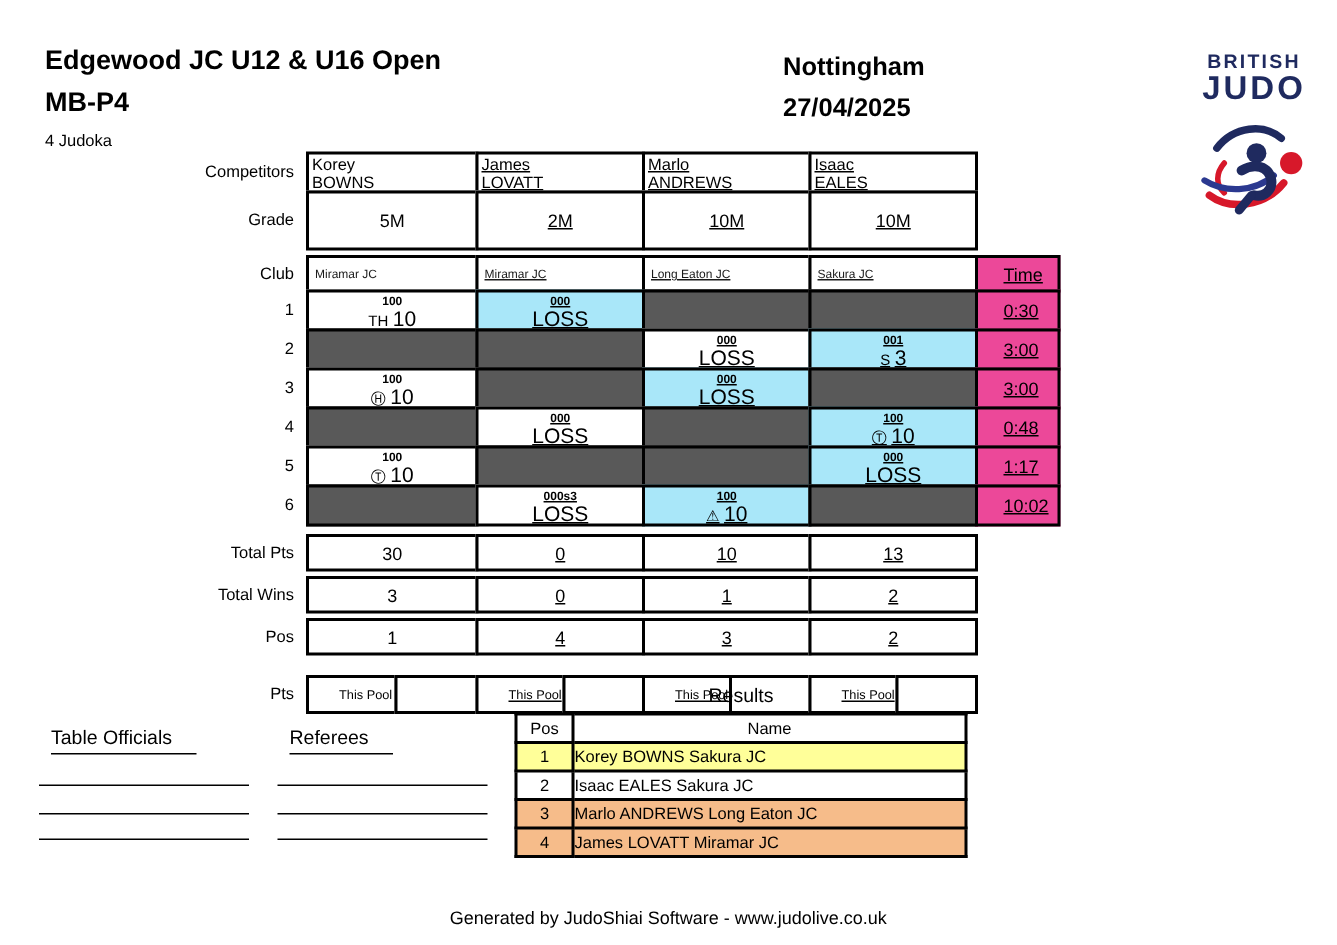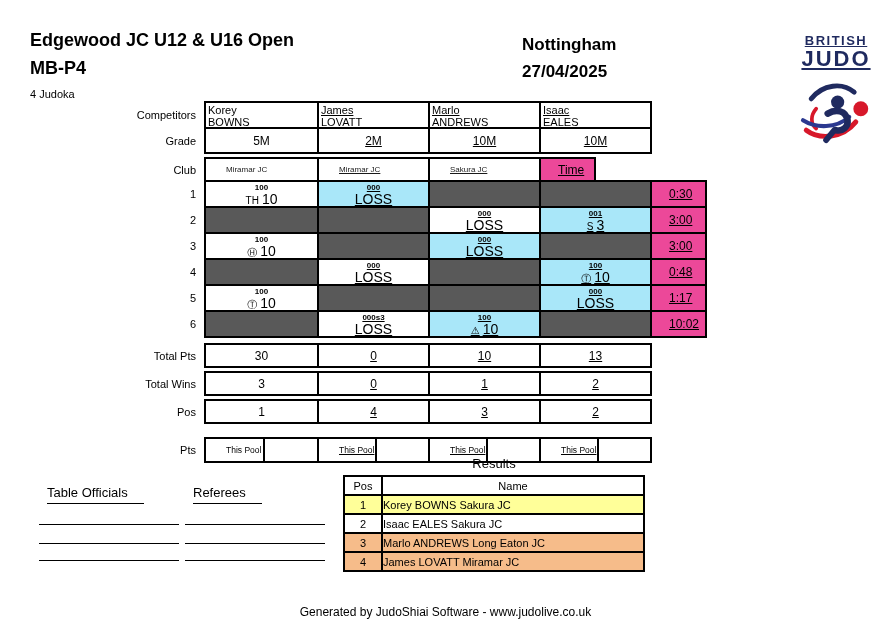--- a/index.html
+++ b/index.html
@@ -17,41 +17,41 @@
     font-family:"Liberation Sans", sans-serif; overflow:hidden;
   }
   
   .title-block{position:absolute;left:30px;top:28px;}
   .event-title{font-size:18px;font-weight:bold;line-height:24px;}
   .category{font-size:18px;font-weight:bold;line-height:24px;margin-top:4px;}
   .judoka-count{font-size:11px;margin-top:8px;}
   .venue-block{position:absolute;left:522px;top:33px;}
   .venue{font-size:17px;font-weight:600;line-height:24px;}
   .date{font-size:17px;font-weight:600;line-height:24px;margin-top:3px;}
-  .logo{position:absolute;left:790px;top:34px;width:92px;text-align:center;color:var(--logo-navy);text-decoration:underline;}
+  .logo{position:absolute;left:790px;top:34px;width:92px;text-align:center;color:var(--logo-navy);}
   .logo-line1{font-size:13px;font-weight:bold;letter-spacing:1.5px;line-height:14px;}
   .logo-line2{font-size:22px;font-weight:bold;letter-spacing:2px;line-height:22px;}
   .logo svg{margin-top:4px;}
   
   .pool{position:absolute;left:142px;top:101px;}
   .grid-row{display:flex;}
   .lbl{width:62px;display:flex;align-items:center;justify-content:flex-end;
        padding-right:8px;font-size:11px;}
   .cell{border:2px solid #000;background:#fff;display:flex;align-items:center;
         justify-content:center;}
   .cell + .cell{margin-left:-2px;text-decoration:underline;}
   .c1{width:115px;} .c2{width:113px;} .c3{width:113px;} .c4{width:113px;}
   .ct{width:57px;}
   .row-competitors{height:28px;}
   .row-competitors .cell{flex-direction:column;align-items:flex-start;
        justify-content:flex-start;padding:1px 2px;font-size:11px;line-height:12px;}
-  .row-grade{height:27px;margin-top:-2px;}
+  .row-grade{height:40px;margin-top:-2px;}
   .row-grade .cell{font-size:12px;}
   .row-club{height:25px;margin-top:3px;}
-  .row-club .club-cell{justify-content:flex-start;padding-left:20px;font-size:8px;color:#1a1a1a;}
+  .row-club .club-cell{justify-content:flex-start;padding-left:4px;font-size:8px;color:#1a1a1a;}
   .time-cell{justify-content:flex-start;padding-left:17px;font-size:12px;background:#ec4899;}
   .row-match{height:28px;margin-top:-2px;}
   .match-cell{flex-direction:column;justify-content:flex-start;padding-top:1px;}
   .match-cell .score{font-size:8px;line-height:9px;font-weight:bold;}
   .match-cell .main{display:flex;align-items:baseline;gap:3px;font-size:14px;line-height:15px;}
   .match-cell .sym{font-size:10px;}
   .match-cell .val{font-size:14px;}
   .blocked{background:var(--blocked-gray);}
   .bg-blue{background:var(--match-blue);}
   .row-totals{height:25px;}
@@ -70,21 +70,21 @@
   table.results-table th, table.results-table td{border:2px solid #000;height:19px;padding:0;}
   th.pos-col, td.pos-col{width:38px;text-align:center;font-weight:normal;}
   th.name-col{text-align:center;font-weight:normal;}
   td.name-col{text-align:left;padding-left:7px;}
   th{background:#fff;}
   .r-gold{background:var(--gold);}
   .r-white{background:#fff;}
   .r-bronze{background:var(--bronze);}
   
   .officials-group{position:absolute;top:483px;}
-  .og-left{left:39px;width:142px;}
+  .og-left{left:26px;width:142px;}
   .og-right{left:185px;width:142px;}
   .officials-label{display:inline-block;font-size:13px;margin-left:8px;
        border-bottom:1.5px solid #000;padding:0 16px 3px 0;}
   .sig-line{height:0;border-bottom:1.6px solid #000;width:140px;}
   .sl1{margin-top:20px;} .sl2{margin-top:18px;} .sl3{margin-top:16px;}
   
   .footer{position:absolute;left:0;right:0;top:605px;text-align:center;font-size:12px;}
 </style>
 </head>
 <body>
@@ -140,20 +140,21 @@
     <div class="cell c1">5M</div>
     <div class="cell c2">2M</div>
     <div class="cell c3">10M</div>
     <div class="cell c4">10M</div>
   </div>
 
   <div class="grid-row row-club">
     <div class="lbl">Club</div>
     <div class="cell c1 club-cell">Miramar JC</div>
     <div class="cell c2 club-cell">Miramar JC</div>
+    <div class="cell c3 club-cell">Long Eaton JC</div>
     <div class="cell c4 club-cell">Sakura JC</div>
     <div class="cell ct time-cell">Time</div>
   </div>
 
   <div class="grid-row row-match">
     <div class="lbl">1</div>
     <div class="cell c1 match-cell">
       <div class="score">100</div>
       <div class="main">
           <span class="sym">TH</span>

